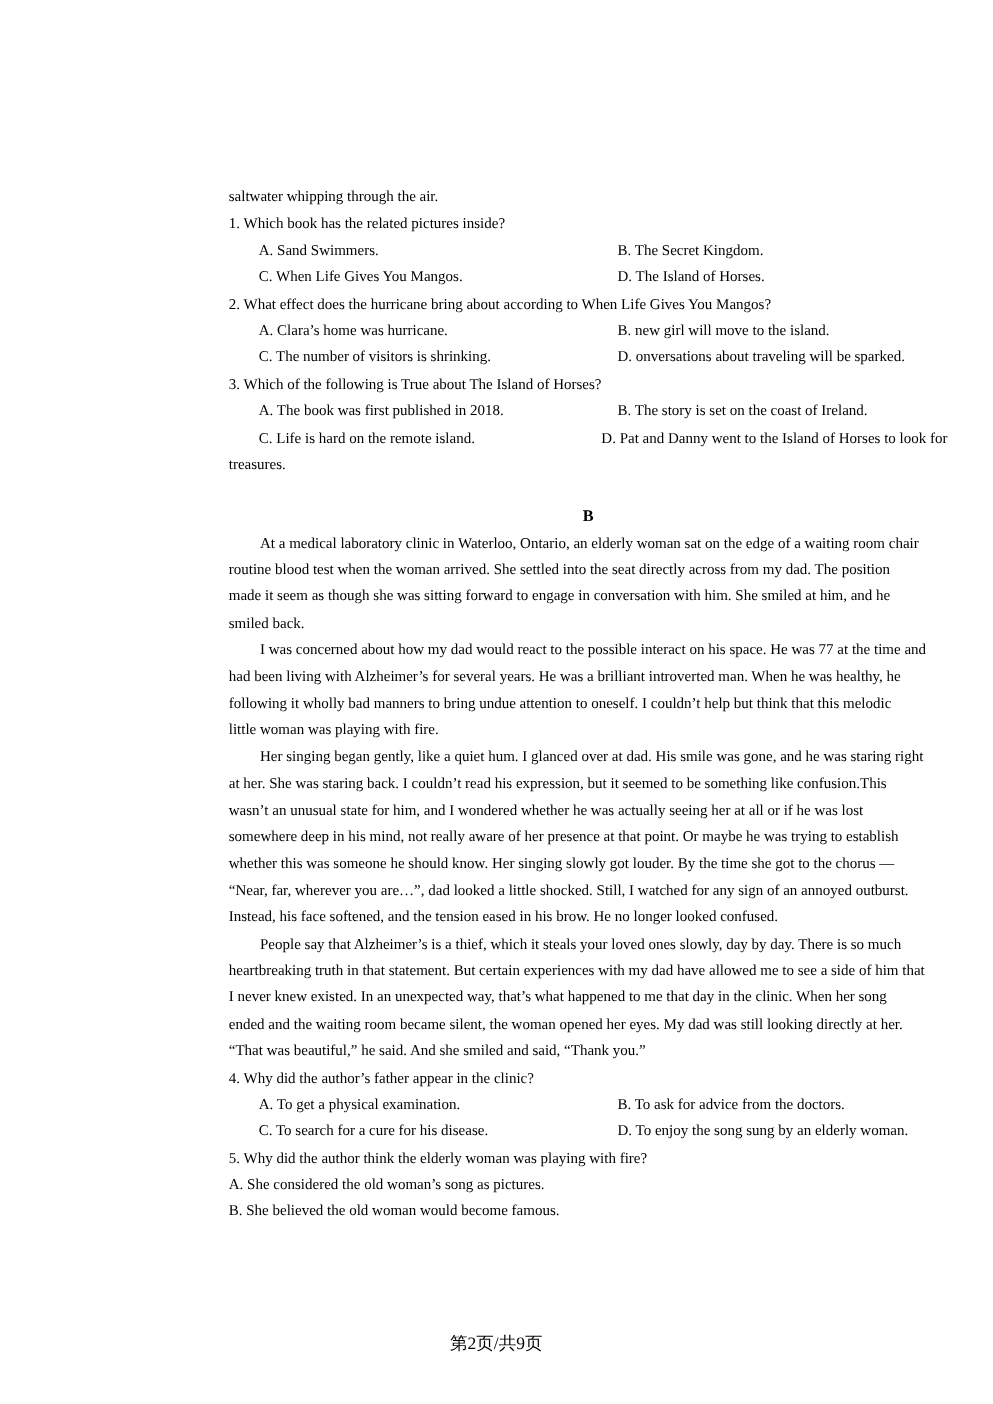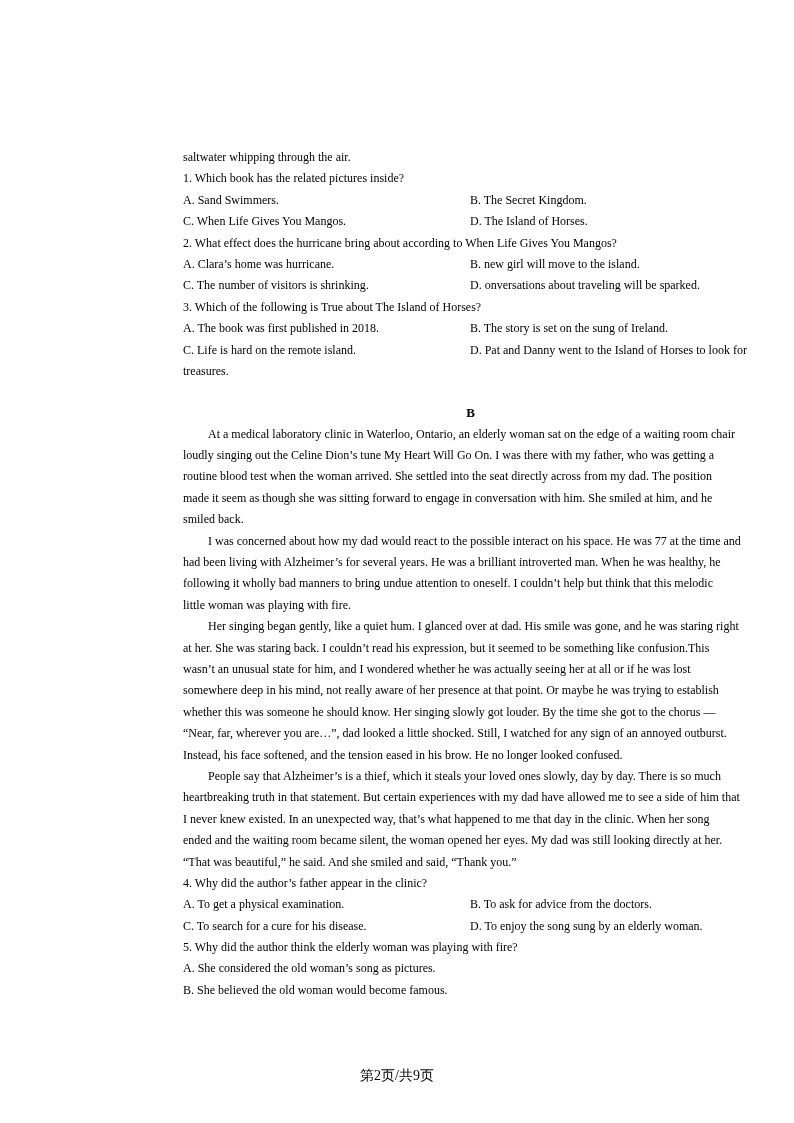--- a/index.html
+++ b/index.html
@@ -26,21 +26,21 @@
       height: 21.4px;
       line-height: 21.4px;
       white-space: nowrap;
     }
     .row {
       display: flex;
       height: 21.4px;
       line-height: 21.4px;
       white-space: nowrap;
     }
-    .row .col-a { width: 287px; }
+    .row .col-a { width: 287px; margin-left: 24px; }
     .row .col-b { flex: 1; }
     .section-title {
       text-align: center;
       font-weight: bold;
       font-size: 13px;
       height: 21.4px;
       line-height: 21.4px;
       margin-top: 20px;
       margin-bottom: 0px;
     }
@@ -77,33 +77,32 @@
     <span class="col-b">B. new girl will move to the island.</span>
   </div>
   <div class="row">
     <span class="col-a">C. The number of visitors is shrinking.</span>
     <span class="col-b">D. onversations about traveling will be sparked.</span>
   </div>
 
   <div class="line">3. Which of the following is True about The Island of Horses?</div>
   <div class="row">
     <span class="col-a">A. The book was first published in 2018.</span>
-    <span class="col-b">B. The story is set on the sung of Ireland.</span>
+    <span class="col-b">B. The story is set on the coast of Ireland.</span>
   </div>
   <div class="row">
     <span class="col-a">C. Life is hard on the remote island.</span>
     <span class="col-b">D. Pat and Danny went to the Island of Horses to look for</span>
   </div>
   <div class="line">treasures.</div>
 
   <div class="section-title">B</div>
 
   <div class="para-block">
     <div class="line" style="padding-left:25px">At a medical laboratory clinic in Waterloo, Ontario, an elderly woman sat on the edge of a waiting room chair</div>
-    <div class="line">loudly singing out the Celine Dion’s tune My Heart Will Go On. I was there with my father, who was getting a</div>
     <div class="line">routine blood test when the woman arrived. She settled into the seat directly across from my dad. The position</div>
     <div class="line">made it seem as though she was sitting forward to engage in conversation with him. She smiled at him, and he</div>
     <div class="line">smiled back.</div>
   </div>
 
   <div class="para-block">
     <div class="line" style="padding-left:25px">I was concerned about how my dad would react to the possible interact on his space. He was 77 at the time and</div>
     <div class="line">had been living with Alzheimer’s for several years. He was a brilliant introverted man. When he was healthy, he</div>
     <div class="line">following it wholly bad manners to bring undue attention to oneself. I couldn’t help but think that this melodic</div>
     <div class="line">little woman was playing with fire.</div>

